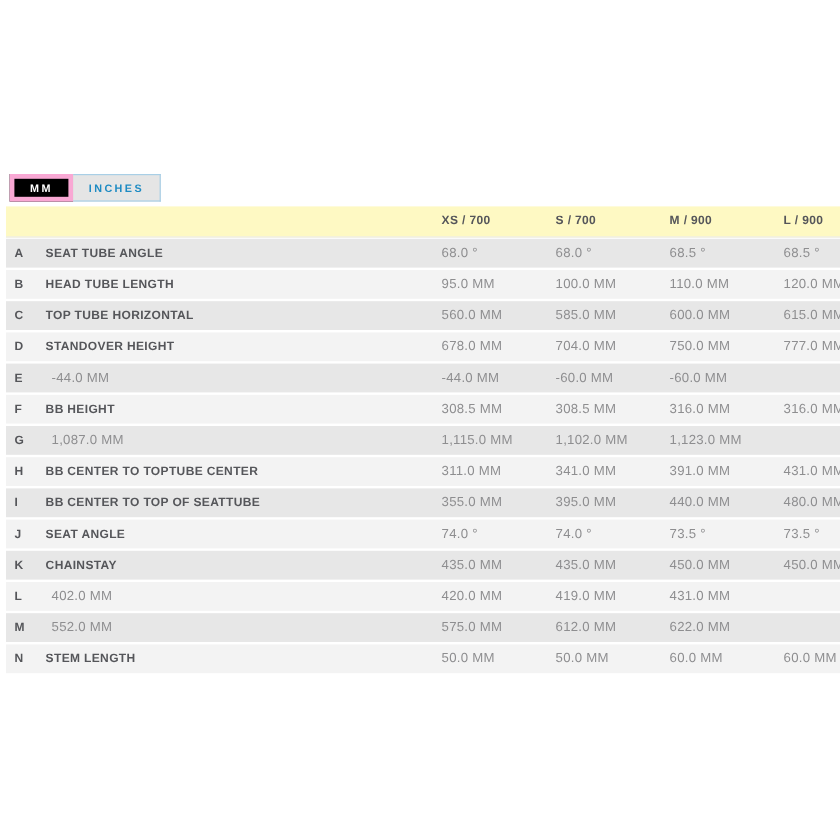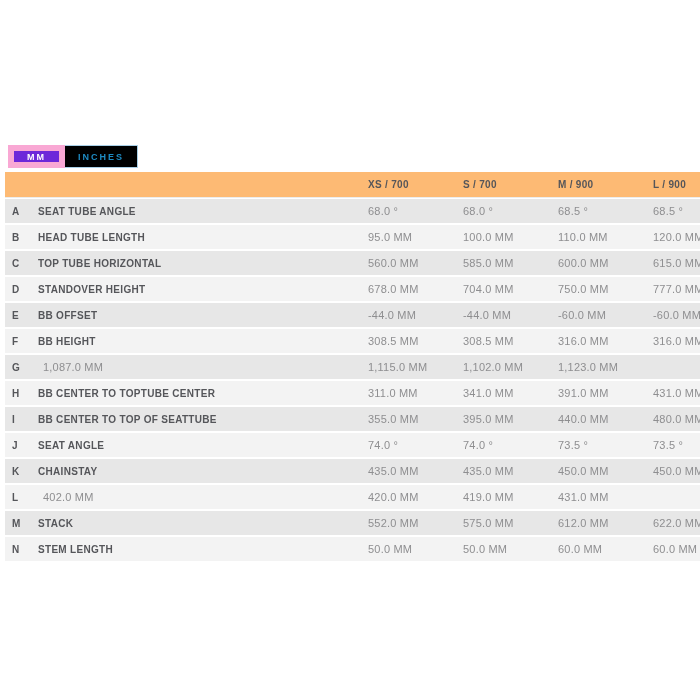--- a/index.html
+++ b/index.html
@@ -24,44 +24,44 @@
     padding: 0 13px;
     display: flex;
     align-items: center;
     font-size: 9px;
     font-weight: bold;
     letter-spacing: 2px;
     cursor: pointer;
     user-select: none;
   }
   .tab.active {
-    background: #6d28d9;
+    background: #000000;
     color: #ffffff;
-    border: 6px solid #f9a8d4;
+    border: 4px solid #f9a8d4;
   }
   .tab.inactive {
-    background: #000000;
+    background: #e5e5e5;
     color: #1e8bc3;
     border: 1px solid #a9cfe6;
     border-left: none;
   }
 
   
   .geo-table { margin-top: 4px; }
   .grid-row {
     display: grid;
     grid-template-columns: 33px 325px 95px 95px 95px 52px;
     align-items: center;
     box-sizing: border-box;
     width: 695px;
     margin-left: 5px;
   }
   .header-row {
     height: 26px;
-    background: #fdba74;
+    background: #fef9c3;
     border-bottom: 1px solid #ececec;
     margin-bottom: 1px;
   }
   .row {
     height: 24px;
     margin-bottom: 2px;
   }
   .row.dark  { background: #e7e7e7; }
   .row.light { background: #f3f3f3; }
 
@@ -140,21 +140,20 @@
         <div class="grid-row row light">
     <div class="cell letter">D</div>
     <div class="cell label">STANDOVER HEIGHT</div>
     <div class="cell value">678.0 MM</div>
     <div class="cell value">704.0 MM</div>
     <div class="cell value">750.0 MM</div>
     <div class="cell value">777.0 MM</div>
   </div>
         <div class="grid-row row dark">
     <div class="cell letter">E</div>
-    <div class="cell label">BB OFFSET</div>
     <div class="cell value">-44.0 MM</div>
     <div class="cell value">-44.0 MM</div>
     <div class="cell value">-60.0 MM</div>
     <div class="cell value">-60.0 MM</div>
   </div>
         <div class="grid-row row light">
     <div class="cell letter">F</div>
     <div class="cell label">BB HEIGHT</div>
     <div class="cell value">308.5 MM</div>
     <div class="cell value">308.5 MM</div>
@@ -202,21 +201,20 @@
   </div>
         <div class="grid-row row light">
     <div class="cell letter">L</div>
     <div class="cell value">402.0 MM</div>
     <div class="cell value">420.0 MM</div>
     <div class="cell value">419.0 MM</div>
     <div class="cell value">431.0 MM</div>
   </div>
         <div class="grid-row row dark">
     <div class="cell letter">M</div>
-    <div class="cell label">STACK</div>
     <div class="cell value">552.0 MM</div>
     <div class="cell value">575.0 MM</div>
     <div class="cell value">612.0 MM</div>
     <div class="cell value">622.0 MM</div>
   </div>
         <div class="grid-row row light">
     <div class="cell letter">N</div>
     <div class="cell label">STEM LENGTH</div>
     <div class="cell value">50.0 MM</div>
     <div class="cell value">50.0 MM</div>

